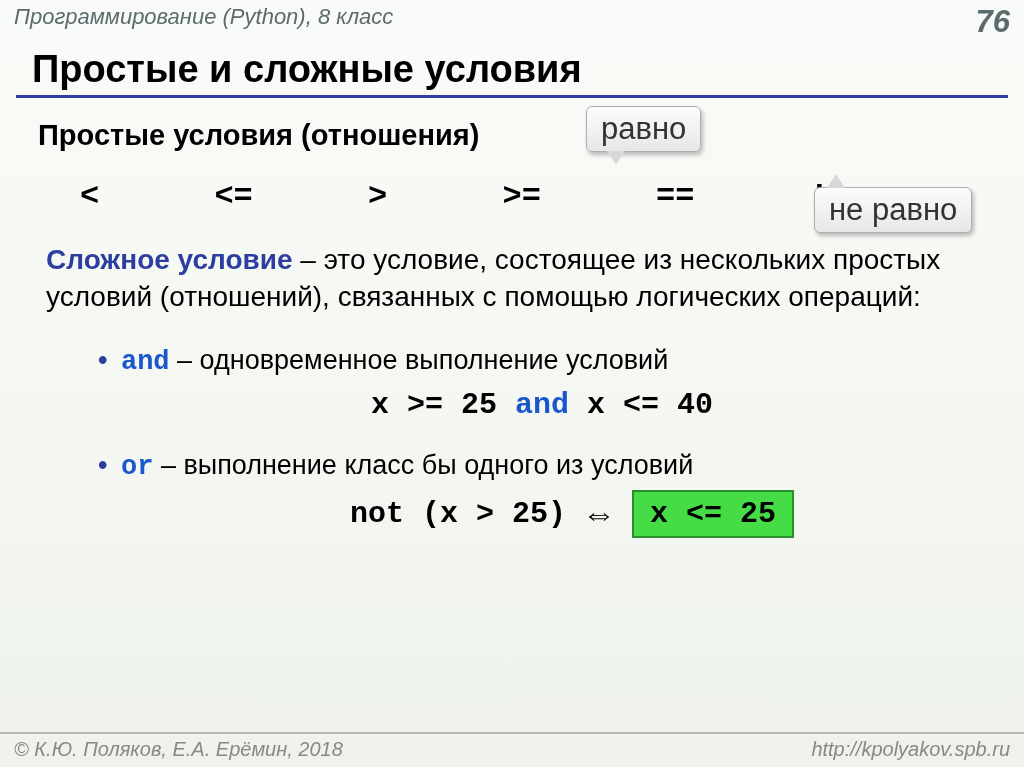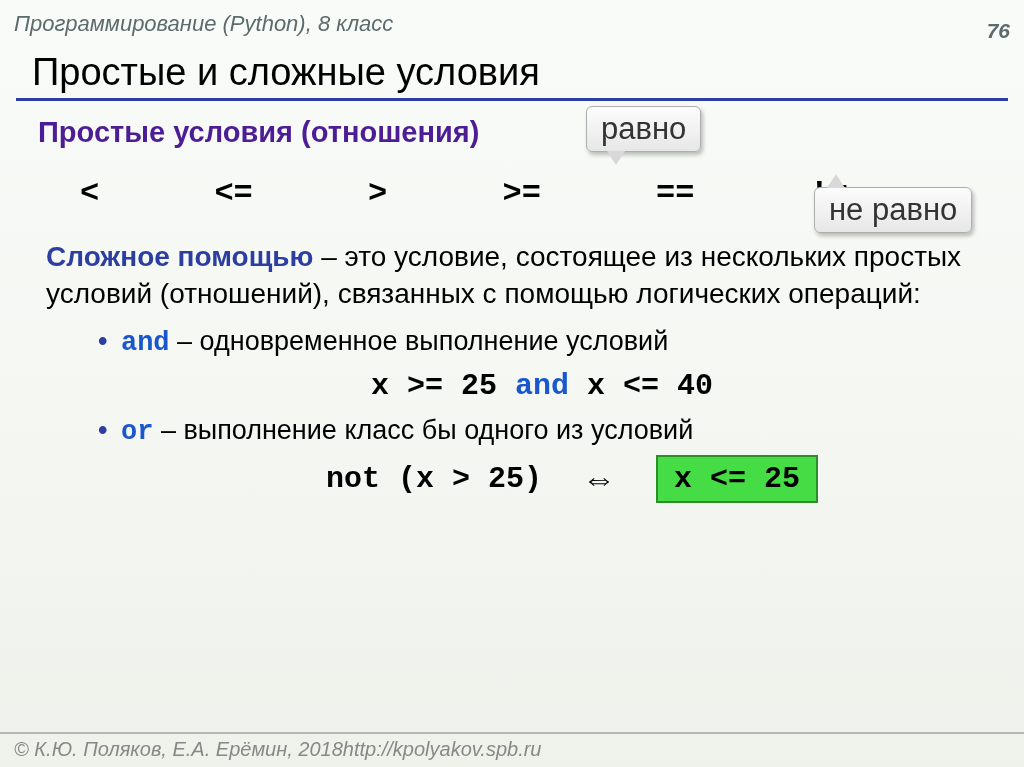--- a/index.html
+++ b/index.html
@@ -6,44 +6,45 @@
   body {
     width: 1024px; height: 767px;
     font-family: Arial, Helvetica, sans-serif;
     background: linear-gradient(to bottom, #f9fbf8 0%, #f5f7f3 50%, #eef2eb 100%);
     position: relative;
     overflow: hidden;
   }
   .header {
     display: flex;
     justify-content: space-between;
-    align-items: center;
+    align-items: flex-start;
     padding: 4px 14px 0 14px;
     color: #5c6b6d;
     font-style: italic;
     font-size: 22px;
   }
-  .header .page { font-style: italic; font-weight: bold; font-size: 21px; margin-top: 15px; }
+  .header .page { font-style: italic; font-weight: bold; font-size: 31px; }
   .title {
     font-size: 38px;
-    font-weight: normal;
+    font-weight: bold;
     color: #000;
     padding: 8px 0 4px 32px;
   }
   .title-rule {
     height: 3px;
     background: #2c3ea0;
     margin: 0 16px 12px 16px;
   }
   .content { padding: 0 38px; color: #000; font-size: 27px; line-height: 1.35; }
   .subhead {
-    color: #4c1d95;
+    color: #000000;
     font-weight: bold;
     font-size: 29px;
     display: inline-block;
+    margin-top: 6px;
   }
   .callout {
     position: absolute;
     background: linear-gradient(#fcfcfc,#e7e7e7);
     border: 1px solid #aeaeae;
     border-radius: 6px;
     box-shadow: 2px 3px 4px rgba(0,0,0,0.25);
     padding: 4px 14px;
     font-size: 31px;
     color: #333;
@@ -66,59 +67,60 @@
     font-weight: bold;
     font-size: 32px;
     padding: 20px 0 24px 42px;
     word-spacing: 8px;
   }
   .ops-row span { margin-right: 88px; }
   .ops-row span:last-child { margin-right: 0; }
   .body-text { font-size: 28px; line-height: 1.32; padding-left: 8px; }
   .body-text .term { color: #2c3ea0; font-weight: bold; }
   .bullets { padding: 6px 0 0 60px; }
-  .bullets .item { margin-top: 4px; }
+  .bullets .item { margin-top: 20px; }
   .bullets .dot { color: #2c3ea0; font-weight: bold; padding-right: 6px;}
   .kw {
     font-family: "Courier New", monospace;
     font-weight: bold;
     color: #1a57cc;
   }
   .codeblock {
     font-family: "Courier New", monospace;
     font-weight: bold;
     font-size: 30px;
     text-align: center;
     padding: 4px 0 2px 0;
   }
   .codeblock .kwc { color: #1a57cc; }
   .lastline {
     display: flex;
     align-items: center;
     justify-content: center;
-    gap: 40px;
+    gap: 16px;
     font-family: "Courier New", monospace;
     font-weight: bold;
     font-size: 30px;
     padding-top: 4px;
     padding-left: 60px;
   }
   .arrow { font-family: Arial; font-size: 34px; font-weight: normal; }
   .greenbox {
     background: #46dc46;
     border: 2px solid #2a8f2a;
     padding: 2px 16px;
     color: #000;
   }
   .footer {
     position: absolute;
     bottom: 0; left: 0; right: 0;
     border-top: 2px solid #b8b8b8;
     padding: 4px 14px 6px 14px;
     display: flex;
+    justify-content: space-between;
     color: #888;
     font-style: italic;
     font-size: 20px;
   }
 </style>
 </head>
 <body>
 
 <div class="header">
   <span>Программирование (Python), 8 класс</span>
@@ -136,21 +138,21 @@
   <div class="ops-row">
     <span>&lt;</span>
     <span>&lt;=</span>
     <span>&gt;</span>
     <span>&gt;=</span>
     <span>==</span>
     <span>!=</span>
   </div>
 
   <div class="body-text">
-    <span class="term">Сложное помощью</span><span> – это условие, состоящее из нескольких простых условий (отношений), связанных с помощью логических операций:</span>
+    <span class="term">Сложное условие</span><span> – это условие, состоящее из нескольких простых условий (отношений), связанных с помощью логических операций:</span>
   </div>
 
   <div class="bullets">
     <div class="item">
       <span class="dot">•</span>
       <span class="kw">and</span><span> – одновременное выполнение условий</span>
     </div>
     <div class="codeblock">
       <span>x &gt;= 25 </span><span class="kwc">and</span><span> x &lt;= 40</span>
     </div>

